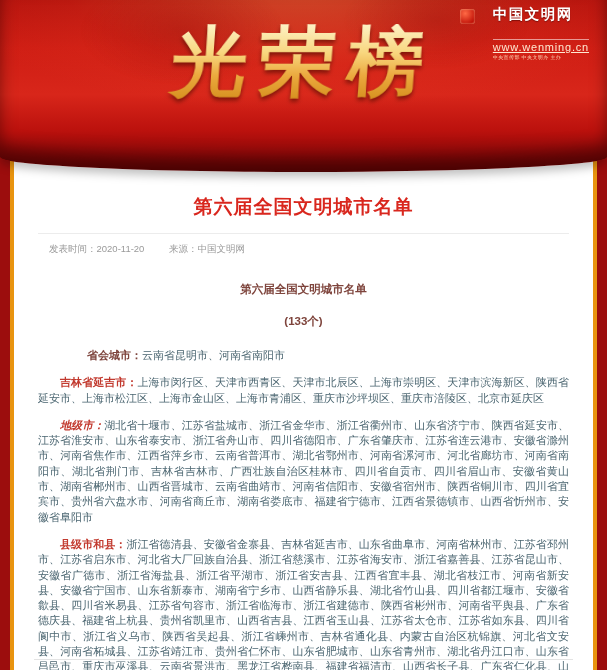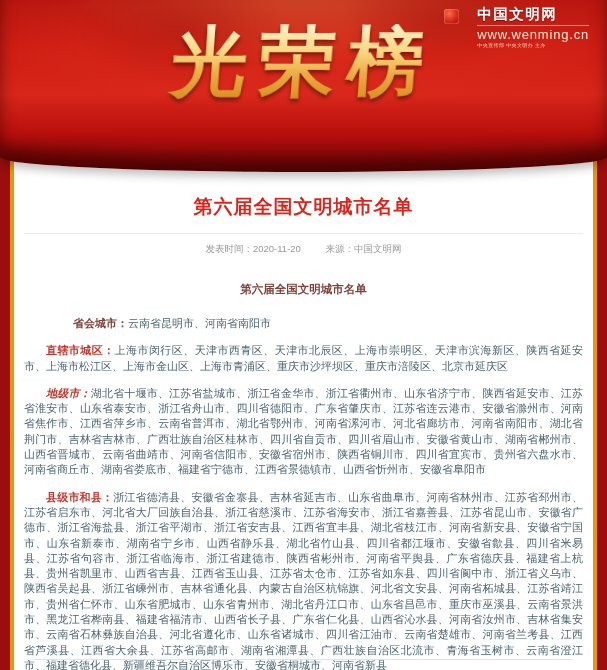--- a/index.html
+++ b/index.html
@@ -48,31 +48,31 @@
 
   
   .logo{position:absolute;top:7px;right:18px;z-index:4;color:#fff;display:flex;gap:18px;cursor:pointer;}
   .logo-mark{
     width:15px;height:15px;margin-top:2px;border-radius:3px;flex:none;
     background:radial-gradient(circle at 35% 30%, #ff6a45, #c11208 75%);
     box-shadow:inset 0 0 2px rgba(255,230,180,.8);
   }
   .logo-text{line-height:1;}
   .logo-title{font-size:14.5px;font-weight:bold;letter-spacing:1.5px;text-shadow:0 1px 1px rgba(60,0,0,.5);}
-  .logo-url{font-size:13px;letter-spacing:.8px;margin-top:3px;padding-top:2px;border-top:1px solid rgba(255,255,255,.55);color:#ffe9d2;}
+  .logo-url{font-size:11px;letter-spacing:.8px;margin-top:17px;padding-top:2px;border-top:1px solid rgba(255,255,255,.55);color:#ffe9d2;text-decoration:underline;}
   .logo-tagline{font-size:5px;letter-spacing:.4px;margin-top:2px;color:#ffd9b8;}
 
   
-  .article{position:absolute;inset:0;padding:56px 10px 0;box-sizing:border-box;}
+  .article{position:absolute;inset:0;padding:56px 24px 0;box-sizing:border-box;}
   .article-title{
     margin:0;text-align:center;font-size:19px;font-weight:bold;
     color:#d9271e;letter-spacing:1px;
   }
   .title-divider{height:1px;background:#ececec;margin:13px 0 0;}
-  .meta{margin-top:9px;text-align:center;font-size:9.5px;color:#9a9a9a;}
+  .meta{margin-top:9px;text-align:left;font-size:9.5px;color:#9a9a9a;}
   .meta span{margin:0 11px;}
   .subtitle{margin:26px 0 0;text-align:center;font-size:11.5px;font-weight:bold;color:#7e443c;}
   .count{margin:17px 0 0;text-align:center;font-size:11.5px;font-weight:bold;color:#7e443c;}
 
   .sections{margin-top:19px;}
   .sections p{
     margin:0 0 12px;font-size:11px;line-height:15.3px;color:#4a6570;
     text-align:justify;text-indent:2em;
   }
   .sections p b{font-weight:bold;}
@@ -87,25 +87,26 @@
 
 <div class="card">
   <div class="article">
     <h2 class="article-title">第六届全国文明城市名单</h2>
     <div class="title-divider"></div>
     <div class="meta">
       <span>发表时间：2020-11-20</span>
       <span>来源：中国文明网</span>
     </div>
     <p class="subtitle">第六届全国文明城市名单</p>
+    <p class="count">(133个)</p>
 
     <div class="sections">
   <p><b style="color: rgb(126, 68, 60); margin-left: 27px;">省会城市：</b><span>云南省昆明市、河南省南阳市</span></p>
 
-  <p><b style="color: rgb(194, 58, 47);">直辖市城区：</b><span>上海市闵行区、天津市西青区、天津市北辰区、上海市崇明区、天津市滨海新区、陕西省延安市、上海市松江区、上海市金山区、上海市青浦区、重庆市沙坪坝区、重庆市涪陵区、北京市延庆区</span></p>
+  <p><b style="color: rgb(194, 58, 47);">吉林省延吉市：</b><span>上海市闵行区、天津市西青区、天津市北辰区、上海市崇明区、天津市滨海新区、陕西省延安市、上海市松江区、上海市金山区、上海市青浦区、重庆市沙坪坝区、重庆市涪陵区、北京市延庆区</span></p>
 
   <p><b style="color: rgb(194, 58, 47); font-style: italic;">地级市：</b><span>湖北省十堰市、江苏省盐城市、浙江省金华市、浙江省衢州市、山东省济宁市、陕西省延安市、江苏省淮安市、山东省泰安市、浙江省舟山市、四川省德阳市、广东省肇庆市、江苏省连云港市、安徽省滁州市、河南省焦作市、江西省萍乡市、云南省普洱市、湖北省鄂州市、河南省漯河市、河北省廊坊市、河南省南阳市、湖北省荆门市、吉林省吉林市、广西壮族自治区桂林市、四川省自贡市、四川省眉山市、安徽省黄山市、湖南省郴州市、山西省晋城市、云南省曲靖市、河南省信阳市、安徽省宿州市、陕西省铜川市、四川省宜宾市、贵州省六盘水市、河南省商丘市、湖南省娄底市、福建省宁德市、江西省景德镇市、山西省忻州市、安徽省阜阳市</span></p>
 
   <p><b style="color: rgb(194, 58, 47);">县级市和县：</b><span>浙江省德清县、安徽省金寨县、吉林省延吉市、山东省曲阜市、河南省林州市、江苏省邳州市、江苏省启东市、河北省大厂回族自治县、浙江省慈溪市、江苏省海安市、浙江省嘉善县、江苏省昆山市、安徽省广德市、浙江省海盐县、浙江省平湖市、浙江省安吉县、江西省宜丰县、湖北省枝江市、河南省新安县、安徽省宁国市、山东省新泰市、湖南省宁乡市、山西省静乐县、湖北省竹山县、四川省都江堰市、安徽省歙县、四川省米易县、江苏省句容市、浙江省临海市、浙江省建德市、陕西省彬州市、河南省平舆县、广东省德庆县、福建省上杭县、贵州省凯里市、山西省吉县、江西省玉山县、江苏省太仓市、江苏省如东县、四川省阆中市、浙江省义乌市、陕西省吴起县、浙江省嵊州市、吉林省通化县、内蒙古自治区杭锦旗、河北省文安县、河南省柘城县、江苏省靖江市、贵州省仁怀市、山东省肥城市、山东省青州市、湖北省丹江口市、山东省昌邑市、重庆市巫溪县、云南省景洪市、黑龙江省桦南县、福建省福清市、山西省长子县、广东省仁化县、山西省沁水县、河南省汝州市、吉林省集安市、云南省石林彝族自治县、河北省遵化市、山东省诸城市、四川省江油市、云南省楚雄市、河南省兰考县、江西省芦溪县、江西省大余县、江苏省高邮市、湖南省湘潭县、广西壮族自治区北流市、青海省玉树市、云南省澄江市、福建省德化县、新疆维吾尔自治区博乐市、安徽省桐城市、河南省新县</span></p>
 </div>
 
     <div class="bottom-divider"></div>
   </div>
 </div>
 

